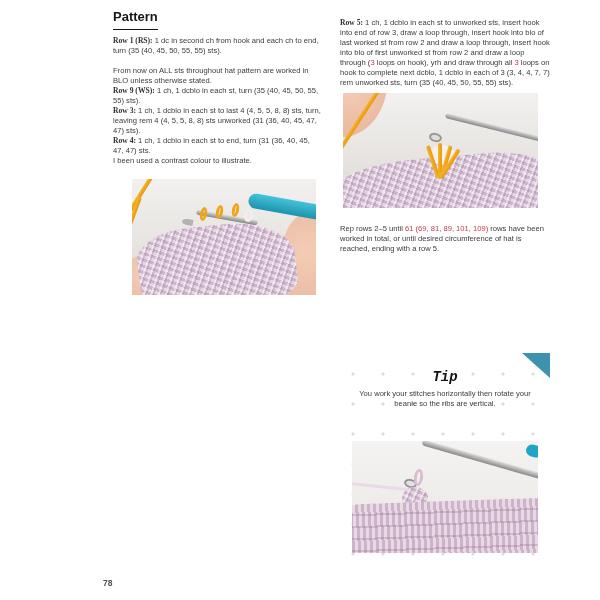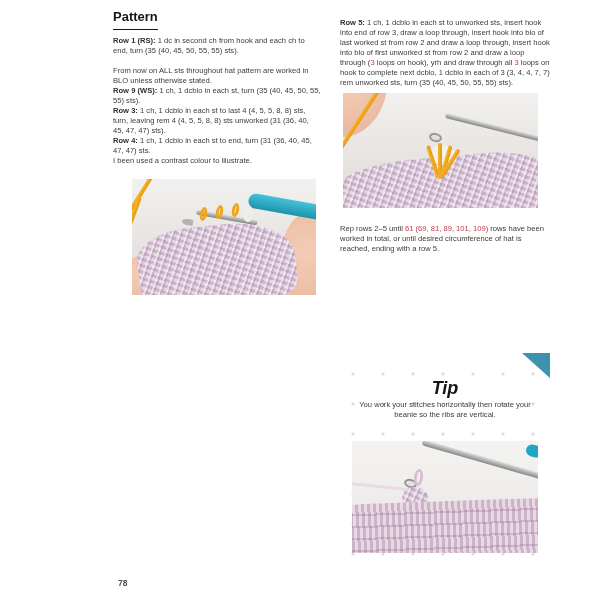--- a/index.html
+++ b/index.html
@@ -10,21 +10,21 @@
   }
   
   .col-left  { position:absolute; left:113px; top:7px;  width:208px; }
   .col-right { position:absolute; left:340px; top:18px; width:210px; }
   .heading {
     display:inline-block; font-size:13px; line-height:13px; font-weight:bold;
     color:#161616; border-bottom:1.6px solid #161616; padding-bottom:6px; margin-bottom:6px;
   }
   .para { font-size:7.6px; line-height:10px; color:#3b3b3b; }
   .gap  { margin-bottom:10px; }
-  .bold { font-weight:bold; color:#2f2f2f; }
+  .bold { font-weight:bold; color:#2f2f2f;font-family:Liberation Serif, serif; }
   .red  { color:#c5384a; }
   
   .photo { position:relative; overflow:hidden; background:linear-gradient(180deg,#f2f1ef 0%,#e7e4e1 55%,#ddd8d4 100%); }
   .photo div { position:absolute; }
   .photo1 { width:184px; height:116px; margin:13px 0 0 19px; }
   .photo2 { width:195px; height:115px; margin-top:5px;  margin-left:3px; }
   .photo3 { width:186px; height:112px; position:absolute; left:20px; top:91px; }
   .metal  { background:linear-gradient(180deg,#e0e0e0 0%,#b5b5b5 45%,#868686 100%); border-radius:3px; }
   .skin   { background:radial-gradient(circle at 40% 35%, #f4ccb5, #e5b299); }
   .fabric {
@@ -39,26 +39,26 @@
   .tip-card {
     position:absolute; left:332px; top:350px; width:226px; height:228px; background:#ffffff;
     background-image:radial-gradient(circle, #dcdcdc 1.3px, rgba(0,0,0,0) 1.8px);
     background-size:30px 30px; background-position:6px 9px; text-align:center;
   }
   .tip-triangle {
     position:absolute; top:3px; right:8px; width:28px; height:25px;
     background:#3e92ae; clip-path:polygon(0 0, 100% 0, 100% 100%);
   }
   .tip-heading {
-    display:inline-block; margin-top:28px; font-family:Liberation Sans, sans-serif;
-    font-style:italic; font-weight:bold; font-size:18px; line-height:20px; color:#141414;
+    display:inline-block; margin-top:17px; font-family:Liberation Mono, monospace;
+    font-style:italic; font-weight:bold; font-size:14px; line-height:20px; color:#141414;
   }
   .tip-text { margin:2px auto 0; width:196px; font-size:7.6px; line-height:10px; color:#3b3b3b; }
   
-  .page-number { position:absolute; left:118px; top:578px; font-size:8.5px; font-weight:bold; color:#4d4d4d; }
+  .page-number { position:absolute; left:103px; top:578px; font-size:8.5px; font-weight:bold; color:#4d4d4d; }
 </style>
 </head>
 <body>
 
 <div class="page">
 
   <div class="col-left">
     <div class="heading">Pattern</div>
     <div class="para gap"><span class="bold">Row 1 (RS):</span><span> 1 dc in second ch from hook and each ch to end, turn (35 (40, 45, 50, 55, 55) sts).</span></div>
     <div class="para">From now on ALL sts throughout hat pattern are worked in BLO unless otherwise stated.</div>

